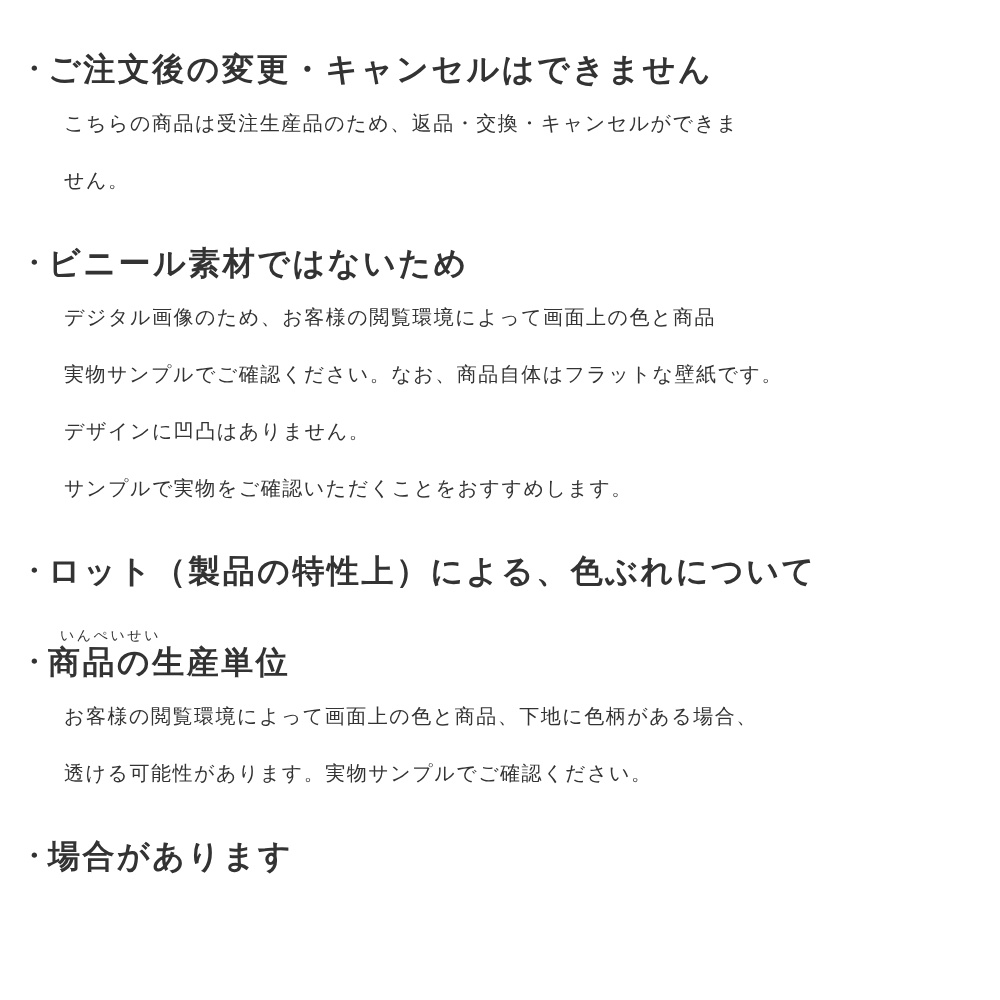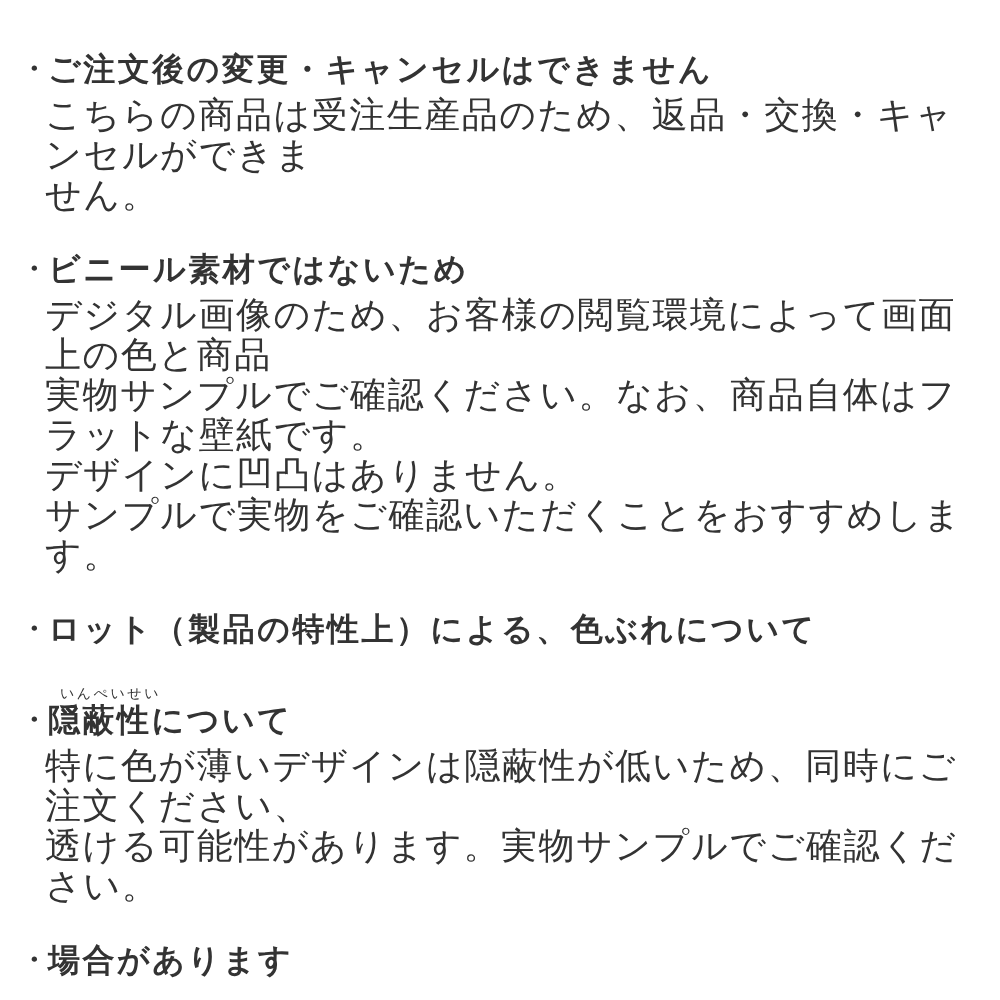--- a/index.html
+++ b/index.html
@@ -45,24 +45,24 @@
   .furigana {
     display: block;
     font-size: 14px;
     line-height: 20px;
     letter-spacing: 2.5px;
     font-weight: 400;
     margin-bottom: -3px;
     margin-left: 12px;
   }
   .section-body {
-    margin: 6px 0 0 25px;
+    margin: 6px 0 0 44px;
     width: 930px;
-    font-size: 36px;
-    line-height: 40px;
+    font-size: 20px;
+    line-height: 57px;
     letter-spacing: 1.5px;
     white-space: pre-line;
   }
 </style>
 </head>
 <body>
 
 <div class="page">
 
   <section class="note-section">
@@ -90,24 +90,24 @@
       <span class="bullet">・</span>
       <h3 class="section-heading">ロット（製品の特性上）による、色ぶれについて</h3>
     </div>
   </section>
 
   <section class="note-section">
     <div class="heading-row">
       <span class="bullet">・</span>
       <div class="heading-stack">
         <span class="furigana">いんぺいせい</span>
-        <h3 class="section-heading">隠蔽性について</h3>
+        <h3 class="section-heading">商品の生産単位</h3>
       </div>
     </div>
-    <p class="section-body">特に色が薄いデザインは隠蔽性が低いため、同時にご注文ください、
+    <p class="section-body">お客様の閲覧環境によって画面上の色と商品、下地に色柄がある場合、
 透ける可能性があります。実物サンプルでご確認ください。</p>
   </section>
 
   <section class="note-section">
     <div class="heading-row">
       <span class="bullet">・</span>
       <h3 class="section-heading">場合があります</h3>
     </div>
   </section>
 

